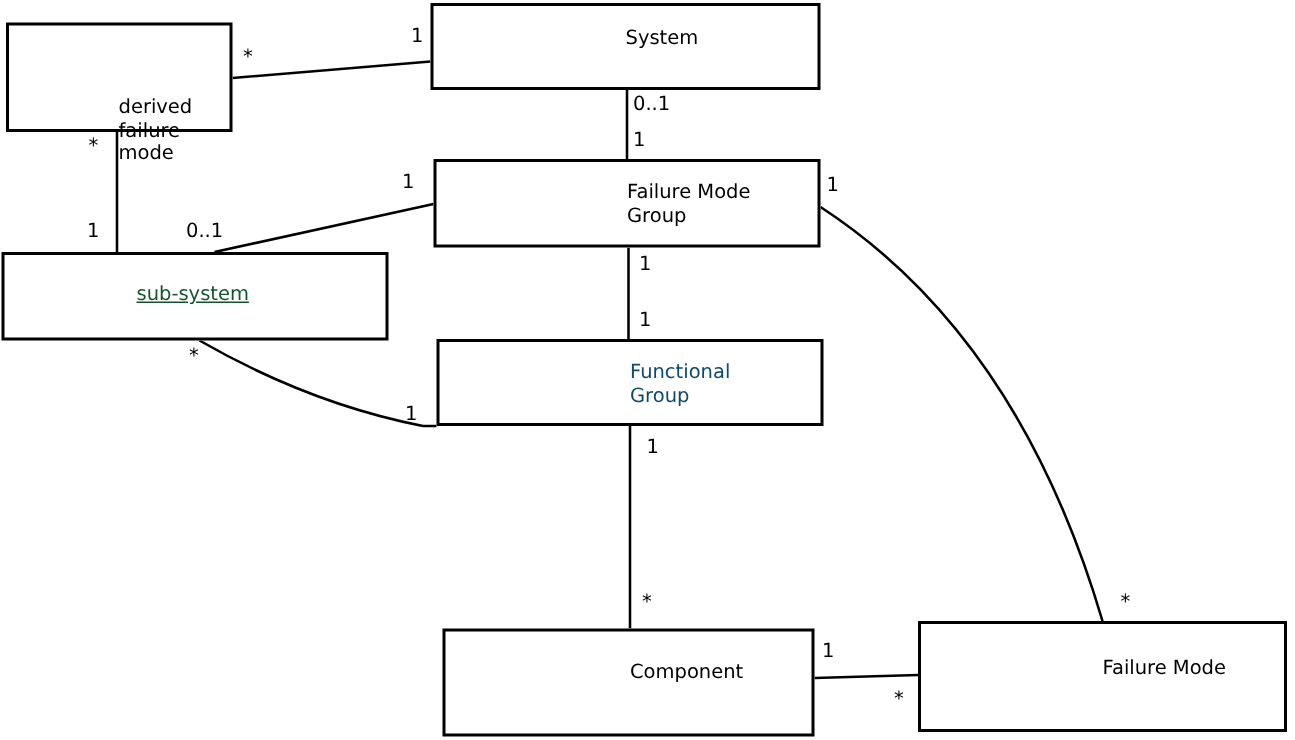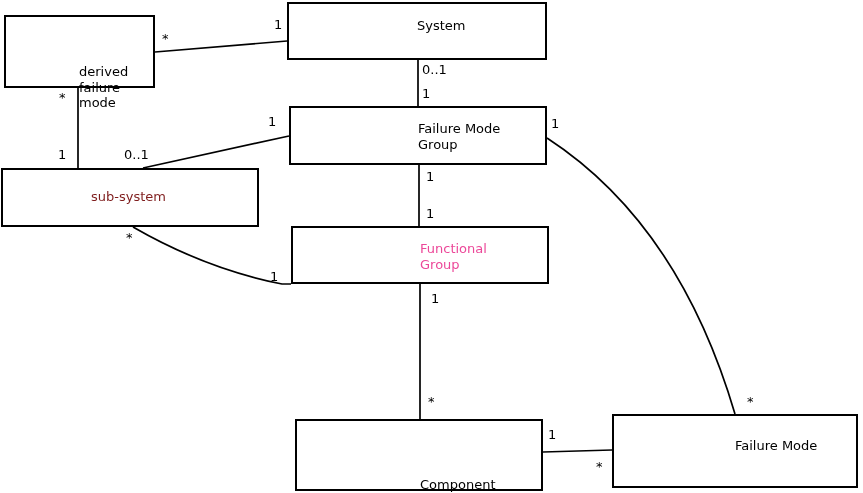--- a/index.html
+++ b/index.html
@@ -102,32 +102,32 @@
           <div>System</div>
         </div>
       </div>
       <div class="node" style="left: 289px; top: 106px; width: 258px; height: 59px; background: rgb(255, 255, 255); border-color: rgb(0, 0, 0);">
         <div class="node-text" style="left: 127px; top: 13px; color: rgb(0, 0, 0);">
           <div>Failure Mode</div>
           <div>Group</div>
         </div>
       </div>
       <div class="node" style="left: 1px; top: 168px; width: 258px; height: 59px; background: rgb(255, 255, 255); border-color: rgb(0, 0, 0);">
-        <div class="node-text" style="left: 88px; top: 19px; color: #7f1d1d;">
+        <div class="node-text" style="left: 88px; top: 19px; color: #14532d; text-decoration: underline;">
           <div>sub-system</div>
         </div>
       </div>
       <div class="node" style="left: 291px; top: 226px; width: 258px; height: 58px; background: rgb(255, 255, 255); border-color: rgb(0, 0, 0);">
-        <div class="node-text" style="left: 127px; top: 13px; color: #ec4899;">
+        <div class="node-text" style="left: 127px; top: 13px; color: #0c4a6e;">
           <div>Functional</div>
           <div>Group</div>
         </div>
       </div>
       <div class="node" style="left: 295px; top: 419px; width: 248px; height: 72px; background: rgb(255, 255, 255); border-color: rgb(0, 0, 0);">
-        <div class="node-text" style="left: 123px; top: 20px; color: rgb(0, 0, 0); margin-top: 36px;">
+        <div class="node-text" style="left: 123px; top: 20px; color: rgb(0, 0, 0);">
           <div>Component</div>
         </div>
       </div>
       <div class="node" style="left: 612px; top: 414px; width: 246px; height: 74px; background: rgb(255, 255, 255); border-color: rgb(0, 0, 0);">
         <div class="node-text" style="left: 121px; top: 22px; color: rgb(0, 0, 0);">
           <div>Failure Mode</div>
         </div>
       </div>
     </div>
 </div>

